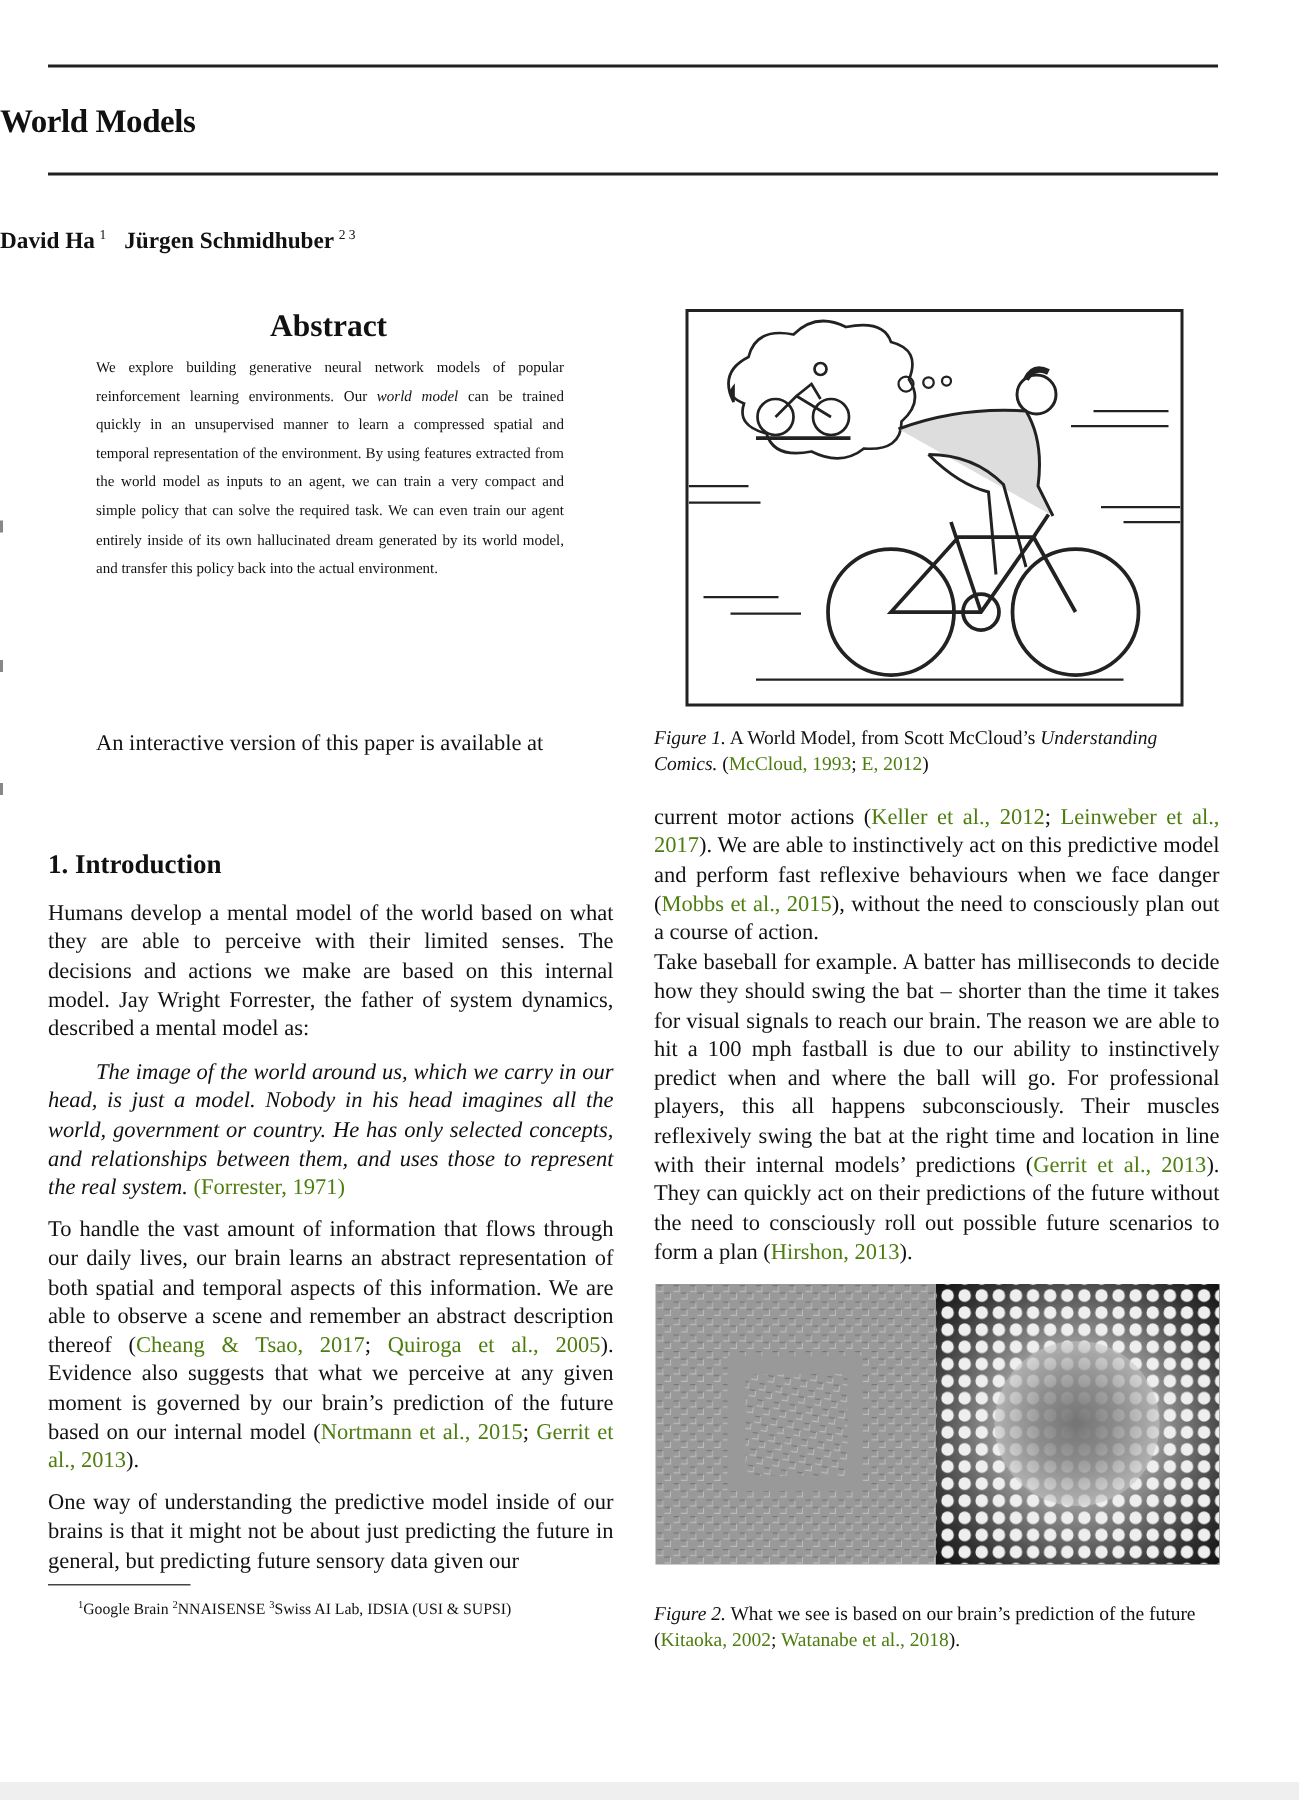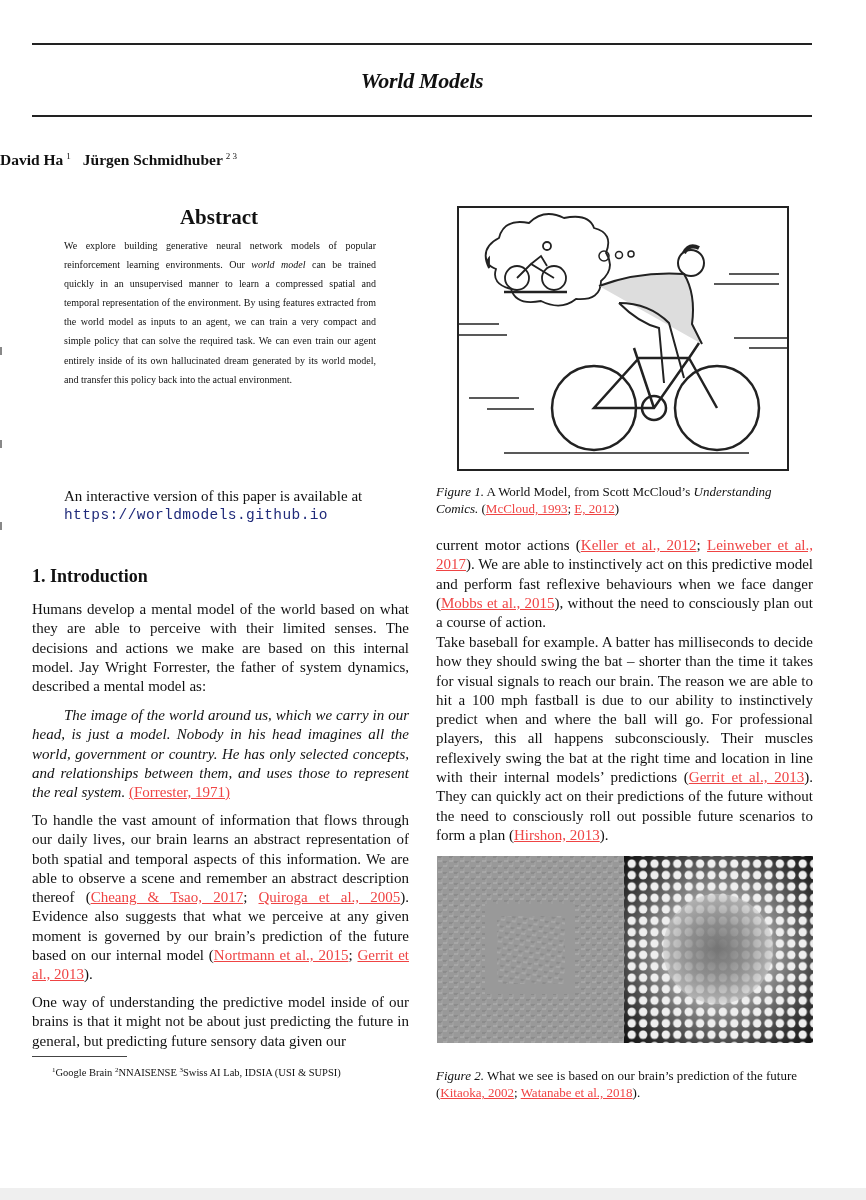--- a/index.html
+++ b/index.html
@@ -4,36 +4,36 @@
 <style>
   html, body { margin:0; padding:0; }
   body {
     width:866px; height:1200px; background:#ffffff; position:relative; overflow:hidden;
     font-family:"Liberation Serif", "DejaVu Serif", serif; color:#111;
   }
   .bottom-strip { position:absolute; left:0; top:1188px; width:866px; height:12px; background:#efefef; }
   .rule { position:absolute; left:32px; width:780px; height:2px; background:#222; }
   .rule.top { top:43px; }
   .rule.bot { top:115px; }
-  .title { position:absolute; left:0; width:844px; top:68px; text-align:center; font-weight:bold; font-size:22px; letter-spacing:-0.3px;font-style:italic; }
+  .title { position:absolute; left:0; width:844px; top:68px; text-align:left; font-weight:bold; font-size:22px; letter-spacing:-0.3px; }
   .authors { position:absolute; left:0; width:850px; top:151px; text-align:left; font-weight:bold; font-size:15.5px; }
   .authors sup { font-weight:normal; font-size:9px; vertical-align:6px; margin-left:3px; }
   .authors .gap { display:inline-block; width:12px; }
 
   .abs-title { position:absolute; left:64px; width:310px; top:205px; text-align:center; font-weight:bold; font-size:21px; }
   .abs-body { position:absolute; left:64px; width:312px; top:236px; font-size:10px; line-height:19.1px; text-align:justify; }
   .abs-body i { font-style:italic; }
   .interactive { position:absolute; left:64px; width:330px; top:487px; font-size:15px; line-height:19px; }
   .mono { font-family:"Liberation Mono", "DejaVu Sans Mono", monospace; color:#1f2a7a; font-size:14.5px; letter-spacing:0.4px; }
 
   .sec-title { position:absolute; left:32px; top:566px; font-weight:bold; font-size:18px;text-align:center; }
   .para { position:absolute; font-size:15px; line-height:19.3px; text-align:justify; }
   .lcol { left:32px; width:377px; }
   .rcol { left:436px; width:377px; }
-  .cite { color:#ef4444;text-decoration:underline; }
+  .cite { color:#4d7c0f; }
   .quote { font-style:italic;margin-left:32px; }
 
   .fn-rule { position:absolute; left:32px; top:1056px; width:95px; height:1px; background:#444; }
   .footnote { position:absolute; left:52px; top:1066px; font-size:10.5px; }
   .footnote sup { font-size:7px; vertical-align:4px; }
 
   .fig1 { position:absolute; left:457px; top:206px; width:332px; height:265px; border:2px solid #222; box-sizing:border-box; background:#fff; overflow:hidden; }
   .caption { position:absolute; font-size:13px; line-height:17px; }
   .caption i { font-style:italic; }
 
@@ -51,21 +51,20 @@
 
 <div class="authors">
   <span>David Ha</span><sup>1</sup><span class="gap"></span><span>Jürgen Schmidhuber</span><sup>2 3</sup>
 </div>
 
 <div class="abs-title">Abstract</div>
 <div class="abs-body"><span>We explore building generative neural network models of popular reinforcement learning environments. Our </span><i>world model</i><span> can be trained quickly in an unsupervised manner to learn a compressed spatial and temporal representation of the environment. By using features extracted from the world model as inputs to an agent, we can train a very compact and simple policy that can solve the required task. We can even train our agent entirely inside of its own hallucinated dream generated by its world model, and transfer this policy back into the actual environment.</span></div>
 
 <div class="interactive">
   <div>An interactive version of this paper is available at</div>
-  <div class="mono">https://worldmodels.github.io</div>
 </div>
 
 <div class="sec-title">1. Introduction</div>
 
 <div class="para lcol" style="top:600px;">Humans develop a mental model of the world based on what they are able to perceive with their limited senses. The decisions and actions we make are based on this internal model. Jay Wright Forrester, the father of system dynamics, described a mental model as:</div>
 
 <div class="para lcol" style="top:706px;"><span class="quote">The image of the world around us, which we carry in our head, is just a model. Nobody in his head imagines all the world, government or country. He has only selected concepts, and relationships between them, and uses those to represent the real system.</span> <span class="cite">(Forrester, 1971)</span></div>
 
 <div class="para lcol" style="top:811px;"><span>To handle the vast amount of information that flows through our daily lives, our brain learns an abstract representation of both spatial and temporal aspects of this information. We are able to observe a scene and remember an abstract description thereof (</span><span class="cite">Cheang &amp; Tsao, 2017</span><span>; </span><span class="cite">Quiroga et al., 2005</span><span>). Evidence also suggests that what we perceive at any given moment is governed by our brain’s prediction of the future based on our internal model (</span><span class="cite">Nortmann et al., 2015</span><span>; </span><span class="cite">Gerrit et al., 2013</span><span>).</span></div>
 

